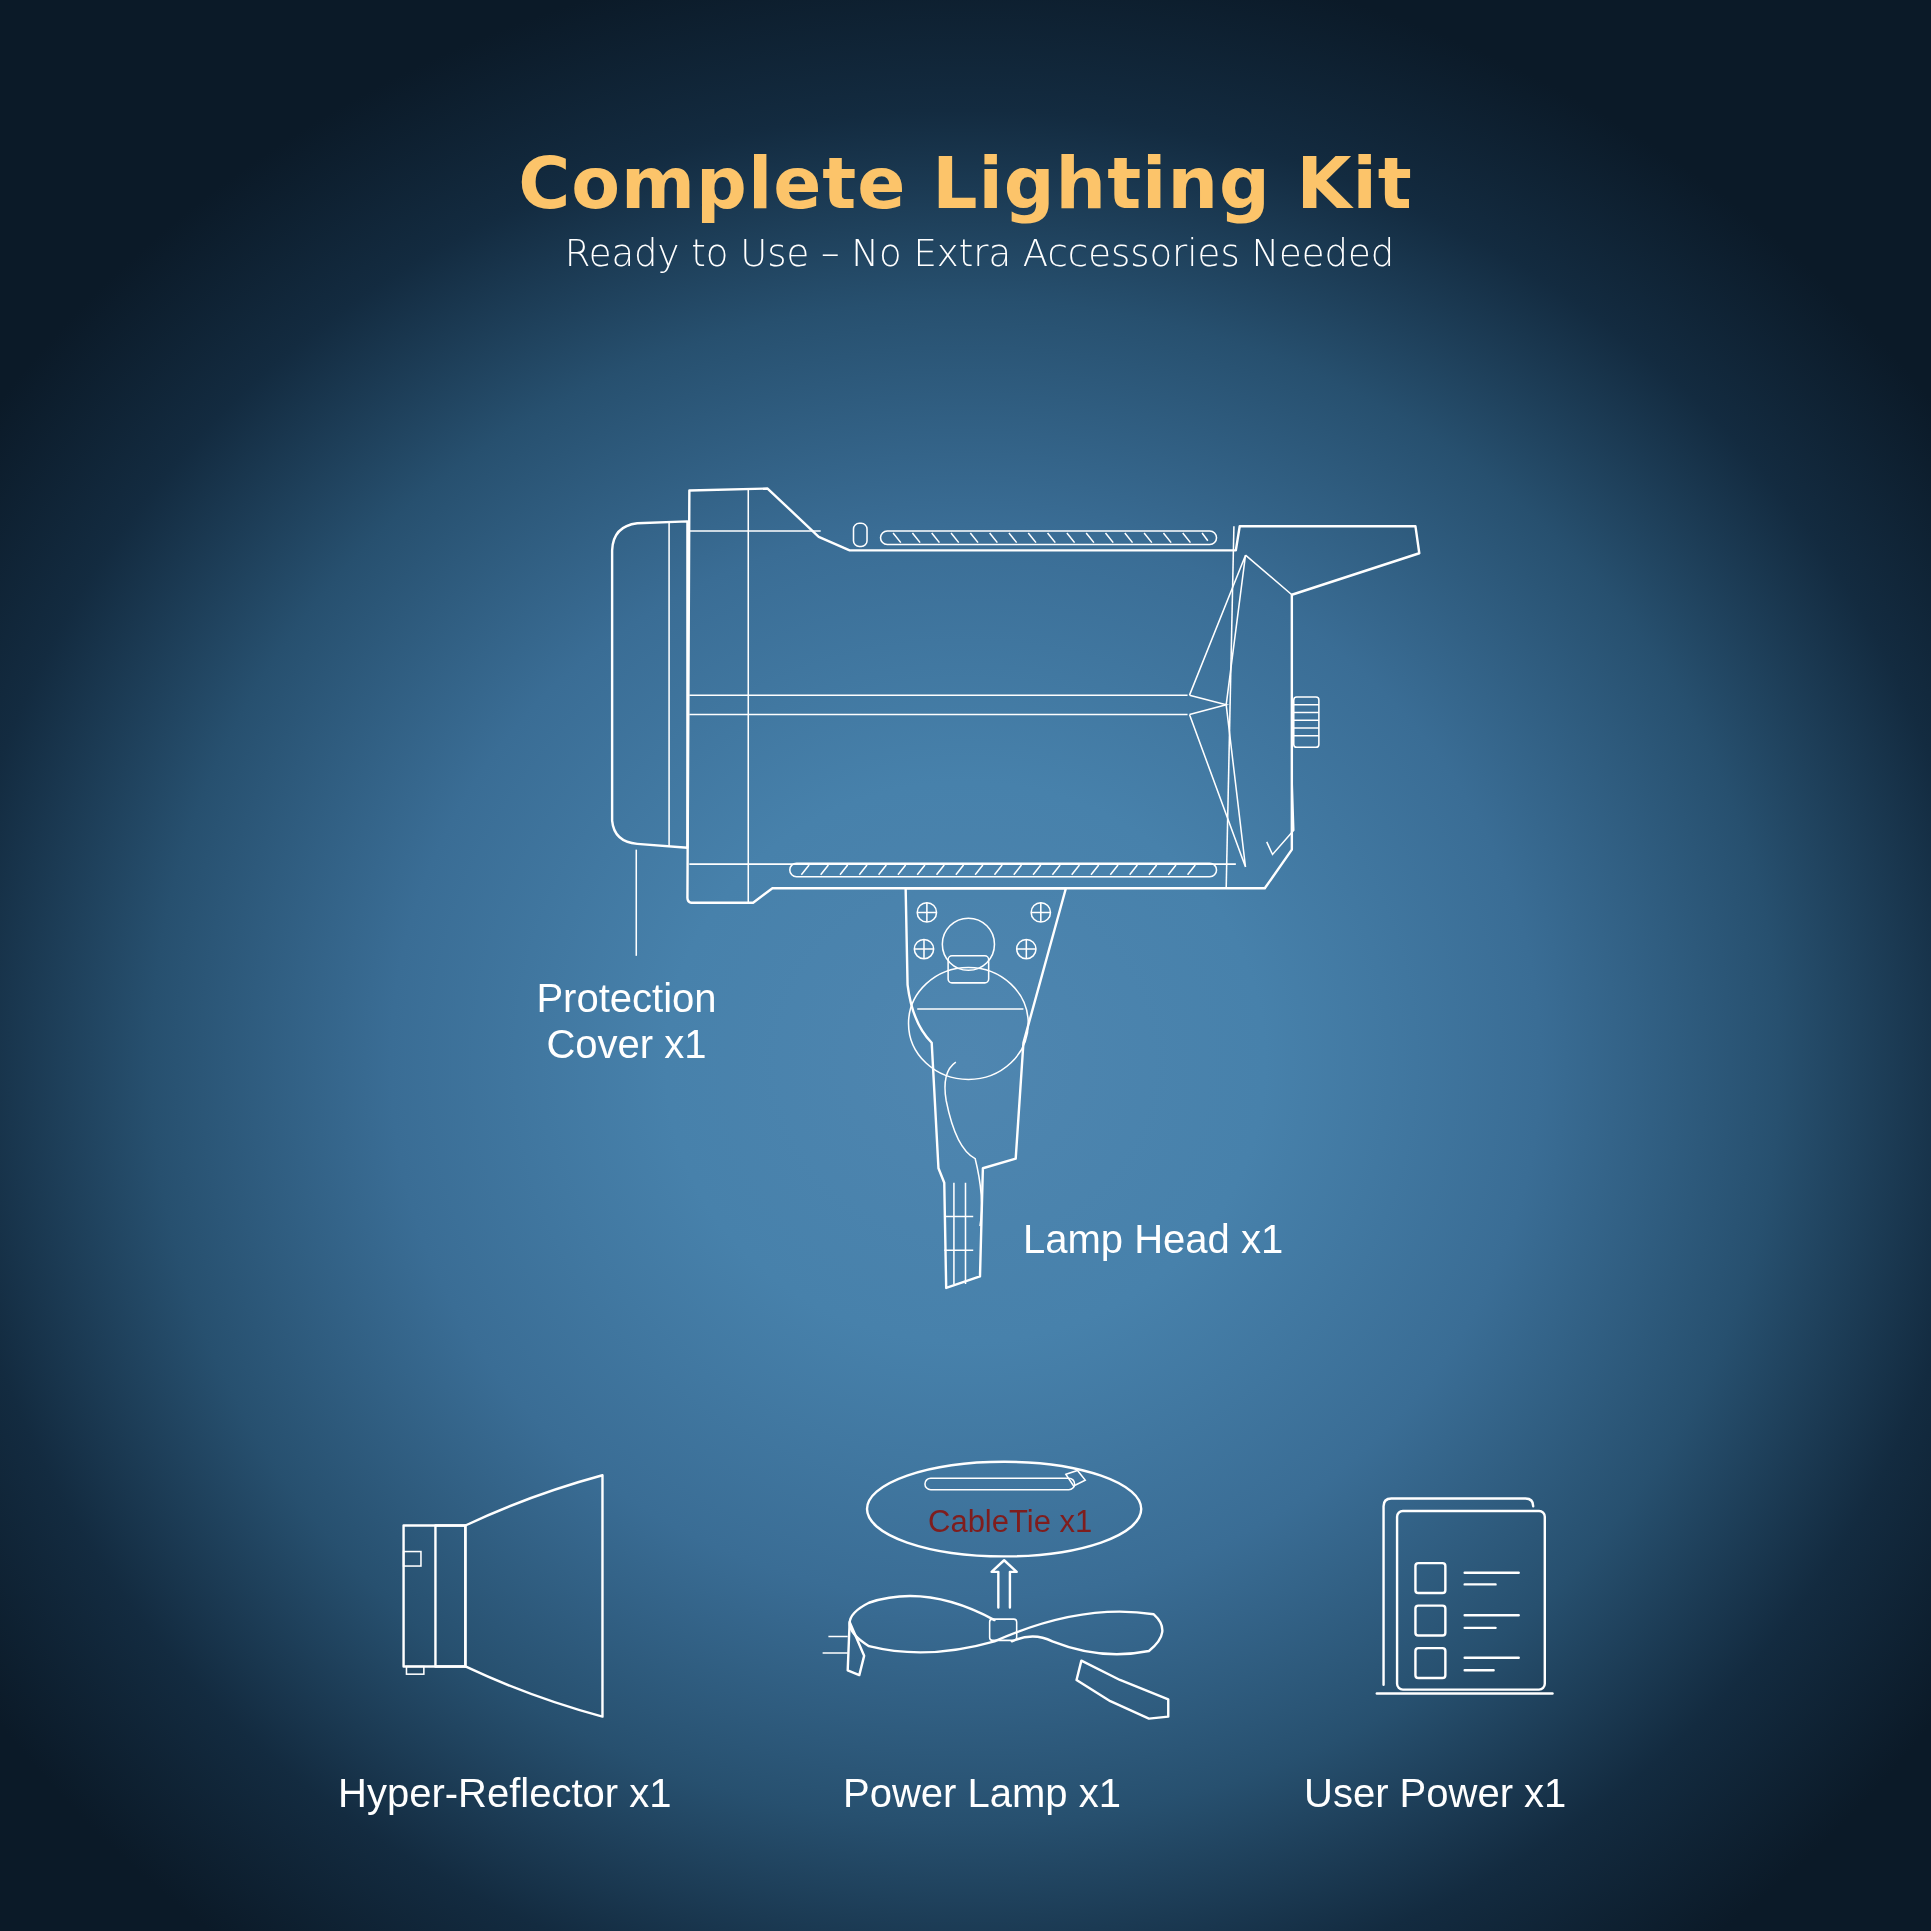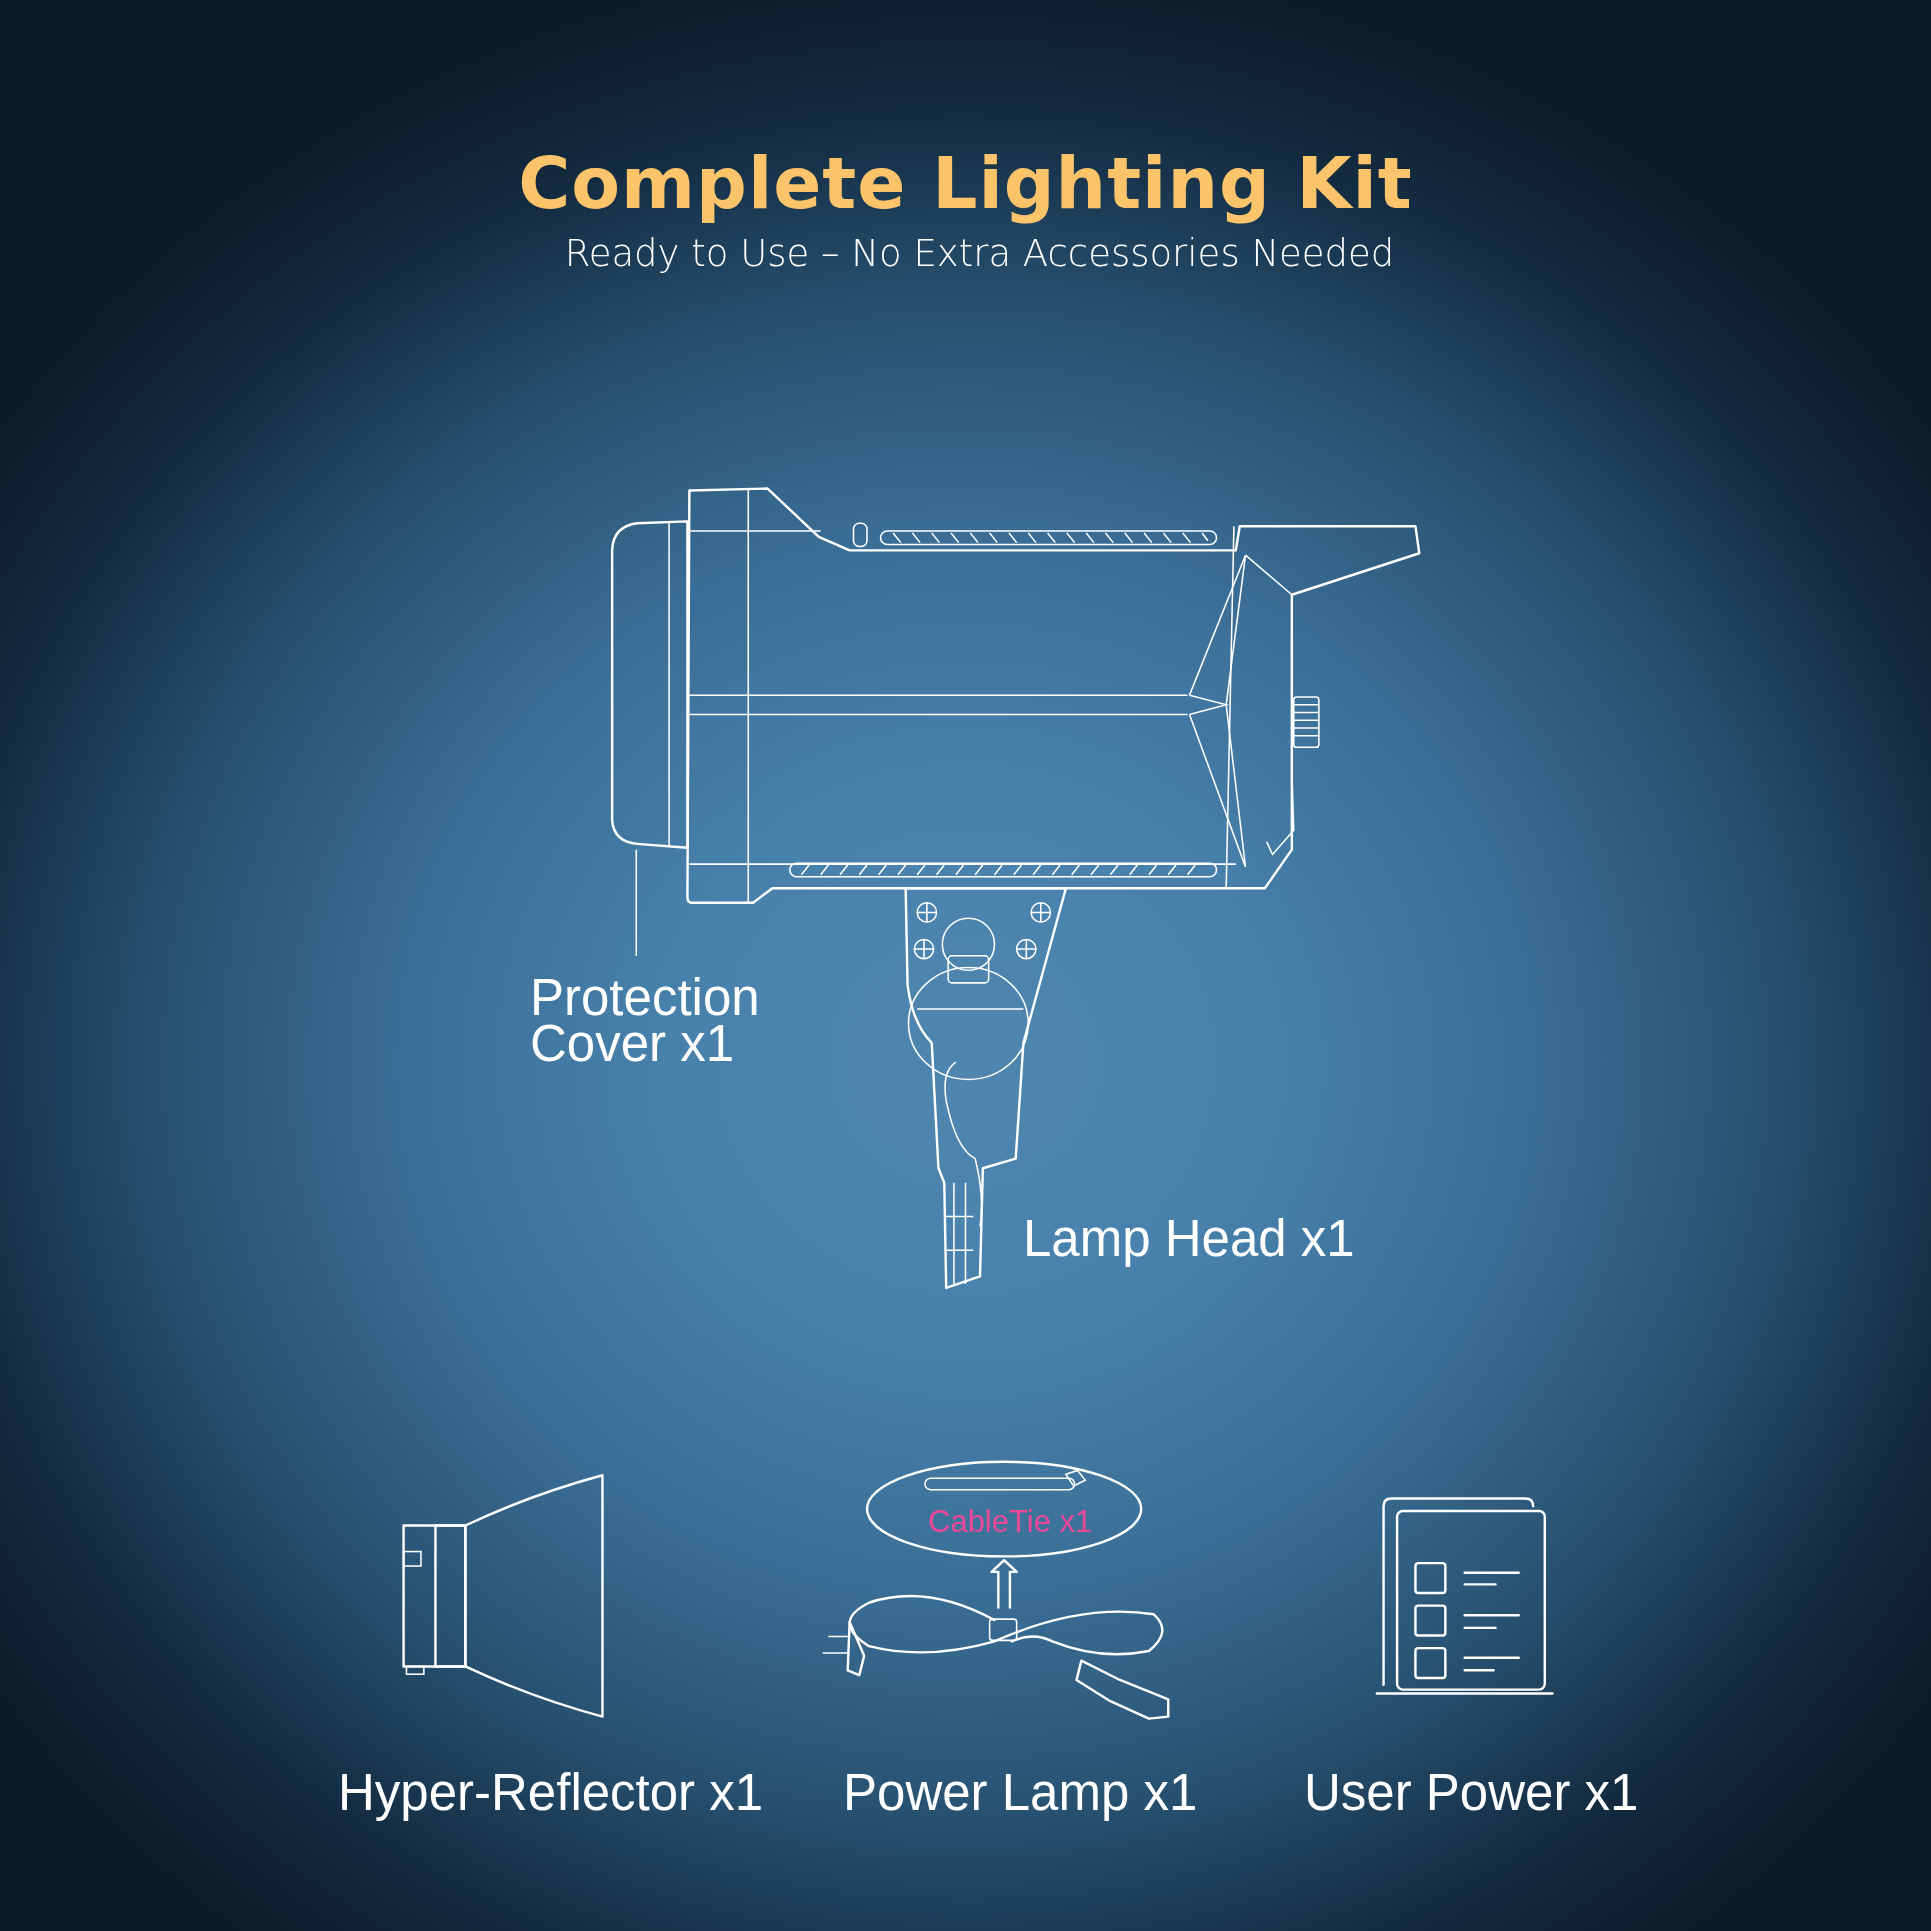--- a/index.html
+++ b/index.html
@@ -12,28 +12,28 @@
   .title {
     position: absolute; left: 0; right: 0; top: 114px; text-align: center;
     font-family: "DejaVu Sans", sans-serif; font-weight: bold;
     font-size: 71px; color: #fcc46a; letter-spacing: 1px; margin-top: 28px;
   }
   .subtitle {
     position: absolute; left: 0; right: 0; top: 232px; text-align: center;
     font-family: "DejaVu Sans", sans-serif; font-size: 37px; color: #ffffff; font-weight: 300; margin-left: 28px;
   }
   .label {
-    position: absolute; font-size: 51px; color: #ffffff; text-align: center; line-height: 46px;
+    position: absolute; font-size: 40px; color: #ffffff; text-align: center; line-height: 46px;
     white-space: nowrap;
   }
   svg.art { position: absolute; left: 0; top: 0; }
   .line { fill: none; stroke: #ffffff; stroke-width: 2.5; stroke-linejoin: round; stroke-linecap: round; }
   .thin { fill: none; stroke: #ffffff; stroke-width: 1.6; }
   .cable-tie-label {
-    position: absolute; font-size: 31px; color: #ec4899; white-space: nowrap;
+    position: absolute; font-size: 31px; color: #7f1d1d; white-space: nowrap;
   }
 </style>
 </head>
 <body>
 
 <div class="title">Complete Lighting Kit</div>
 <div class="subtitle">Ready to Use – No Extra Accessories Needed</div>
 
 <svg class="art" width="1931" height="1931" viewBox="0 0 2000 2000">
 

